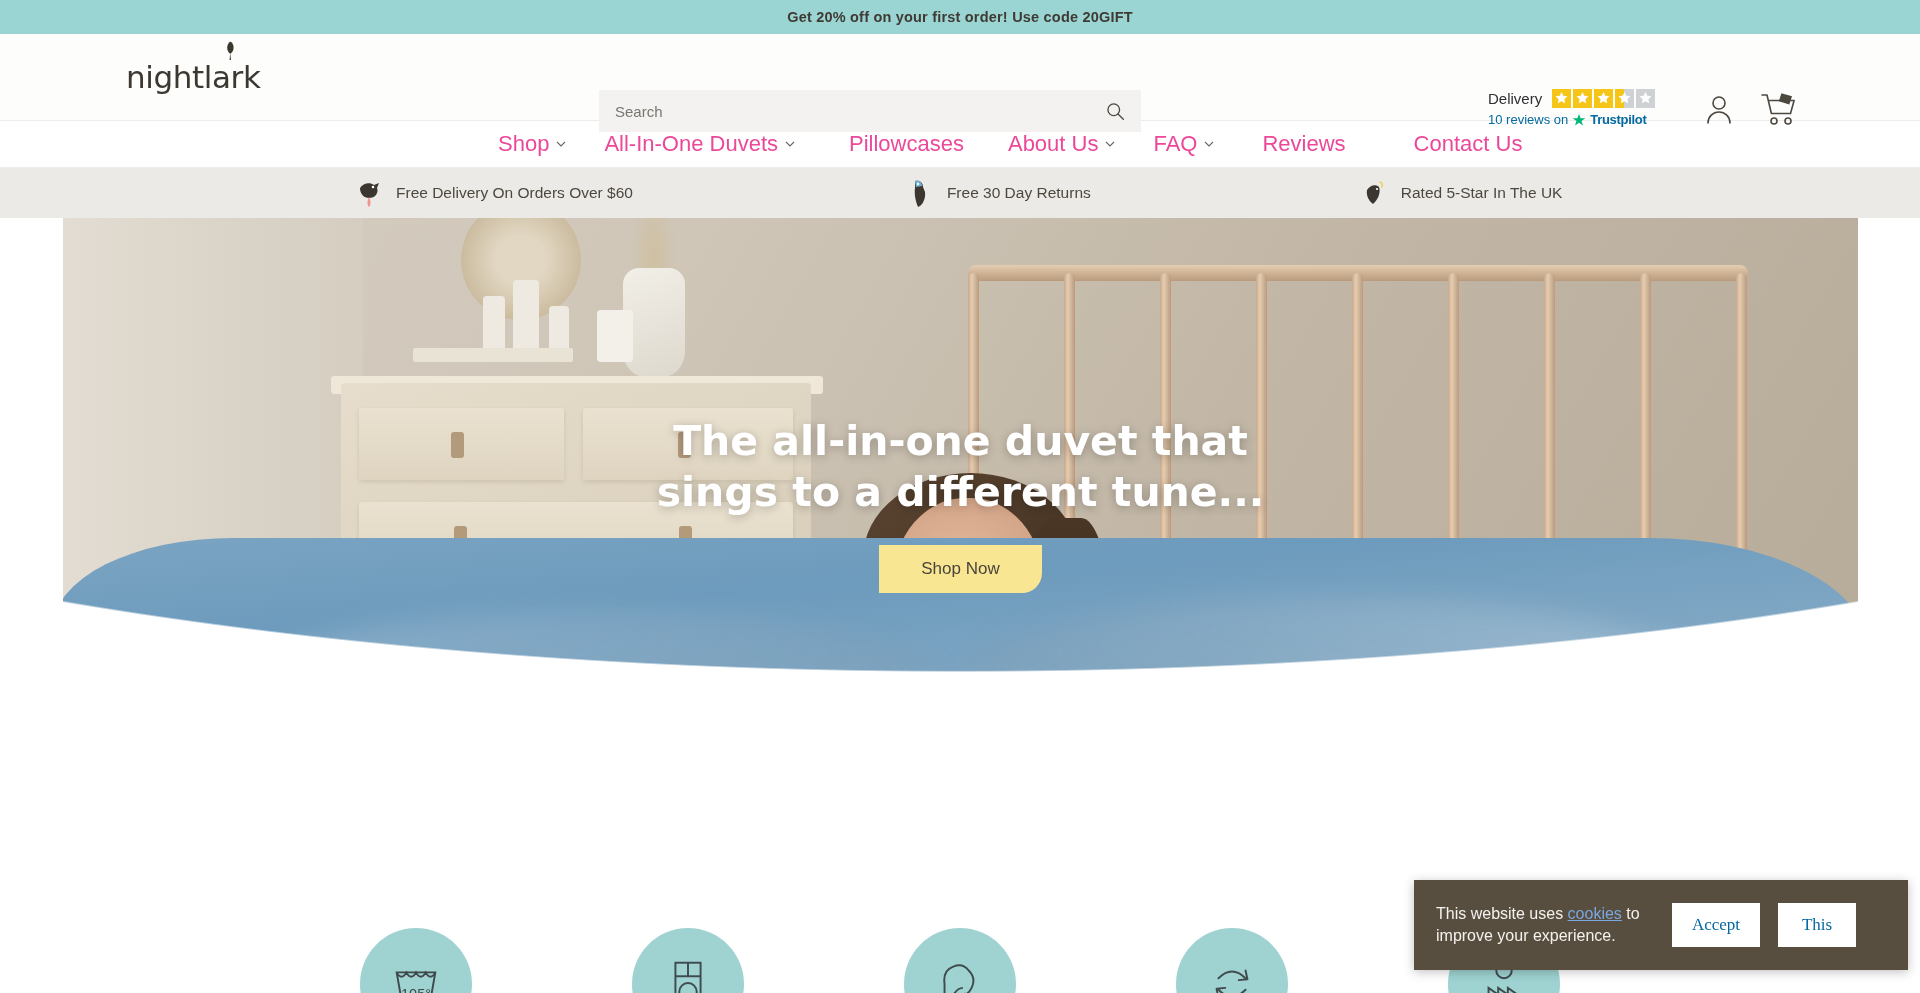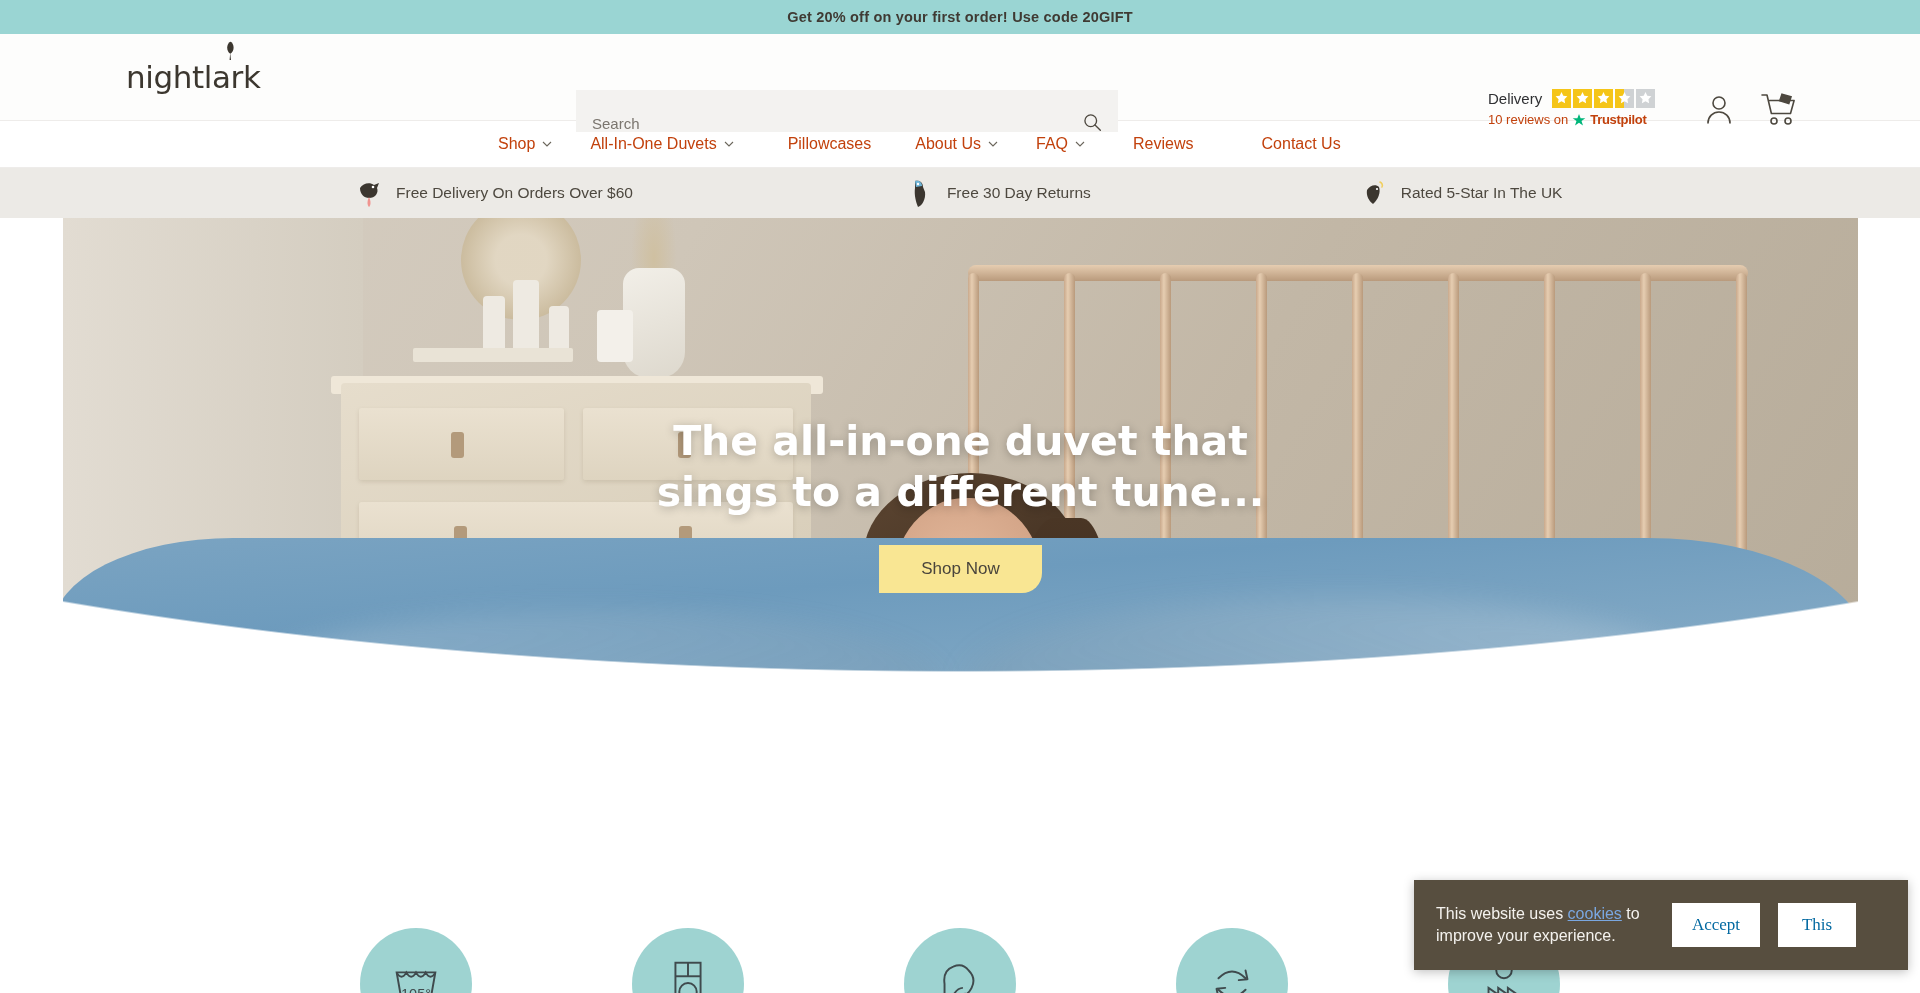--- a/index.html
+++ b/index.html
@@ -38,24 +38,24 @@
     font-family: "DejaVu Sans", sans-serif;
     font-size: 31px; color: #3c372f; letter-spacing: -0.4px;
     line-height: 1; position: relative;
   }
   .logo-bird {
     position: absolute; left: 99px; top: -20px;
     width: 11px; height: 19px;
   }
 
   .search-wrap {
-    position: absolute; left: 576px; top: 56px;
+    position: absolute; left: 599px; top: 56px;
     width: 542px; height: 42px;
     background: #f3f2f0;
-    display: flex; align-items: flex-end;
+    display: flex; align-items: center;
     padding: 0 16px;
   }
   .search-input {
     flex: 1; border: 0; outline: 0; background: transparent;
     font-family: "Liberation Sans", sans-serif;
     font-size: 15px; color: #595550;
   }
   .search-input::placeholder { color: #7a756e; }
   .search-icon { width: 20px; height: 20px; flex: none; }
 
@@ -69,21 +69,21 @@
   .tp-average { font-size: 15px; color: #2f3033; }
   .tp-stars { display: flex; gap: 2px; }
   .tp-star {
     width: 19px; height: 19px; position: relative;
     background: #cfd2d4; display: inline-block;
   }
   .tp-star.full { background: #f5c518; }
   .tp-star.half { background: linear-gradient(to right, #f5c518 50%, #cfd2d4 50%); }
   .tp-star svg { position: absolute; inset: 0; }
   .tp-row2 {
-    margin-top: 4px; font-size: 13px; color: #c2410c;
+    margin-top: 4px; font-size: 13px; color: #0369a1;
     display: flex; align-items: center; gap: 4px; white-space: nowrap;
   }
   .tp-logo-star { width: 14px; height: 14px; }
   .tp-name { font-weight: bold; letter-spacing: -.3px; }
 
   .account-icon { position: absolute; left: 1705px; top: 60px; width: 28px; height: 30px; }
   .cart-btn { position: absolute; left: 1760px; top: 58px; width: 40px; height: 34px; }
 
   
   .nav {
@@ -91,21 +91,21 @@
     border-top: 1px solid #eeecea;
     border-bottom: 1px solid #eeecea;
     display: flex; align-items: center;
   }
   .nav-inner {
     display: flex; align-items: center;
     padding-left: 498px; gap: 0;
   }
   .nav-item {
     display: flex; align-items: center; gap: 7px;
-    font-size: 16px; color: #c2410c; cursor: pointer;
+    font-size: 22px; color: #ec4899; cursor: pointer;
     margin-right: 38px; white-space: nowrap;
   }
   .nav-item:nth-child(3) { margin-left: 16px; margin-right: 44px; justify-content: center; }
   .nav-item:nth-child(6) { margin-left: 10px; margin-right: 48px; }
   .nav-item:nth-child(7) { margin-left: 20px; }
   .chev { width: 10px; height: 6px; display: inline-block; }
 
   
   .benefits {
     height: 50px; background: #eceae6;

